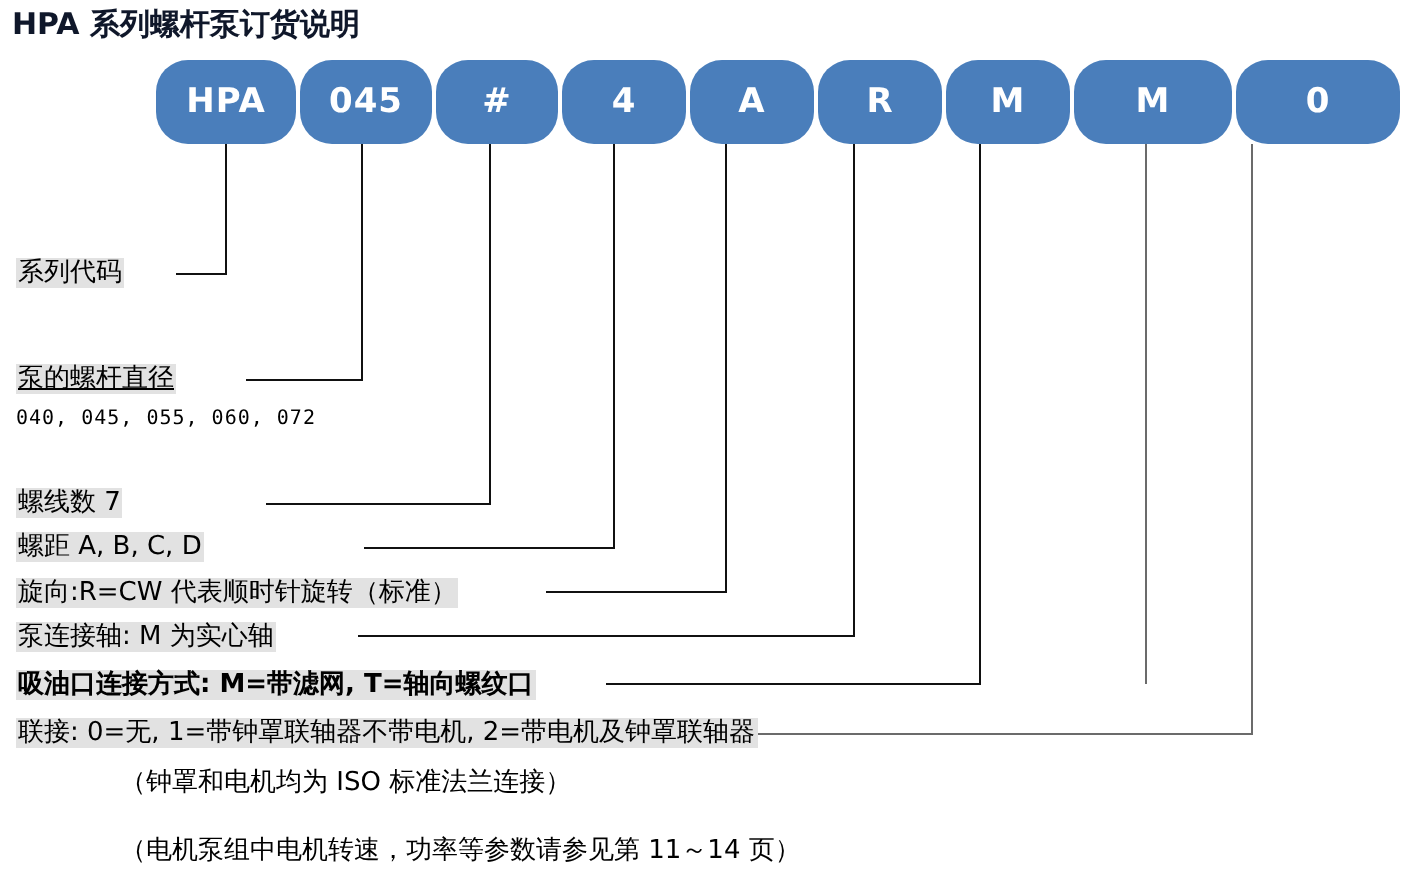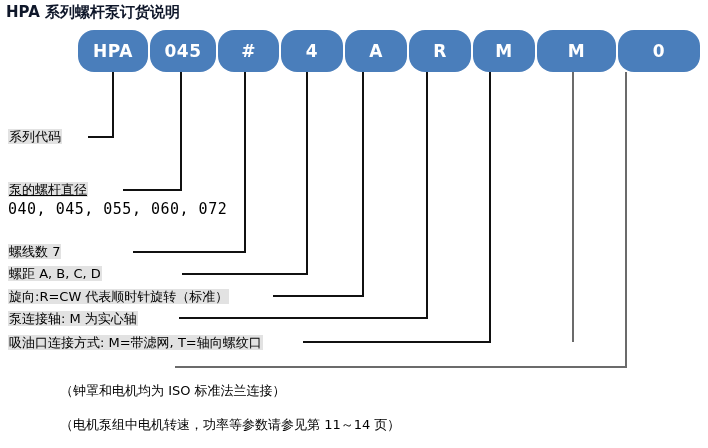--- a/index.html
+++ b/index.html
@@ -36,21 +36,21 @@
 
   
   .label{
     position:absolute;
     font-size:13px;color:#000;
     white-space:nowrap;
     line-height:17px;
   }
   .hl{background:#e2e2e2;padding:0 1px;}
   .plain{background:transparent;}
-  .mono{font-family:"DejaVu Sans Mono","Liberation Mono",monospace;font-size:15px;letter-spacing:0.5px;}
+  .mono{font-family:"DejaVu Sans Mono","Liberation Mono",monospace;font-size:10px;letter-spacing:0.5px;}
   .note{position:absolute;font-size:13px;color:#000;white-space:nowrap;}
 </style>
 </head>
 <body>
 
 <div id="stage">
 
   <div class="title">HPA 系列螺杆泵订货说明</div>
 
   <div class="code-row">
@@ -110,21 +110,24 @@
   </div>
 
   <div class="label" style="left:8px;top:288px;">
     <span class="hl">旋向:R=CW 代表顺时针旋转（标准）</span>
   </div>
 
   <div class="label" style="left:8px;top:310px;">
     <span class="hl">泵连接轴: M 为实心轴</span>
   </div>
 
-  <div class="label" style="left:8px;top:334px;">
+  <div class="label" style="left:8px;top:334px;font-weight:bold;">
     <span class="hl">吸油口连接方式: M=带滤网,  T=轴向螺纹口</span>
   </div>
 
+  <div class="label" style="left:8px;top:358px;">
+    <span class="hl">联接: 0=无,  1=带钟罩联轴器不带电机,  2=带电机及钟罩联轴器</span>
+  </div>
 
   <div class="note" style="left:60px;top:382px;">（钟罩和电机均为 ISO 标准法兰连接）</div>
   <div class="note" style="left:60px;top:406px;margin-top:10px;">（电机泵组中电机转速，功率等参数请参见第 11～14 页）</div>
 
 </div>
 
 </body></html>

